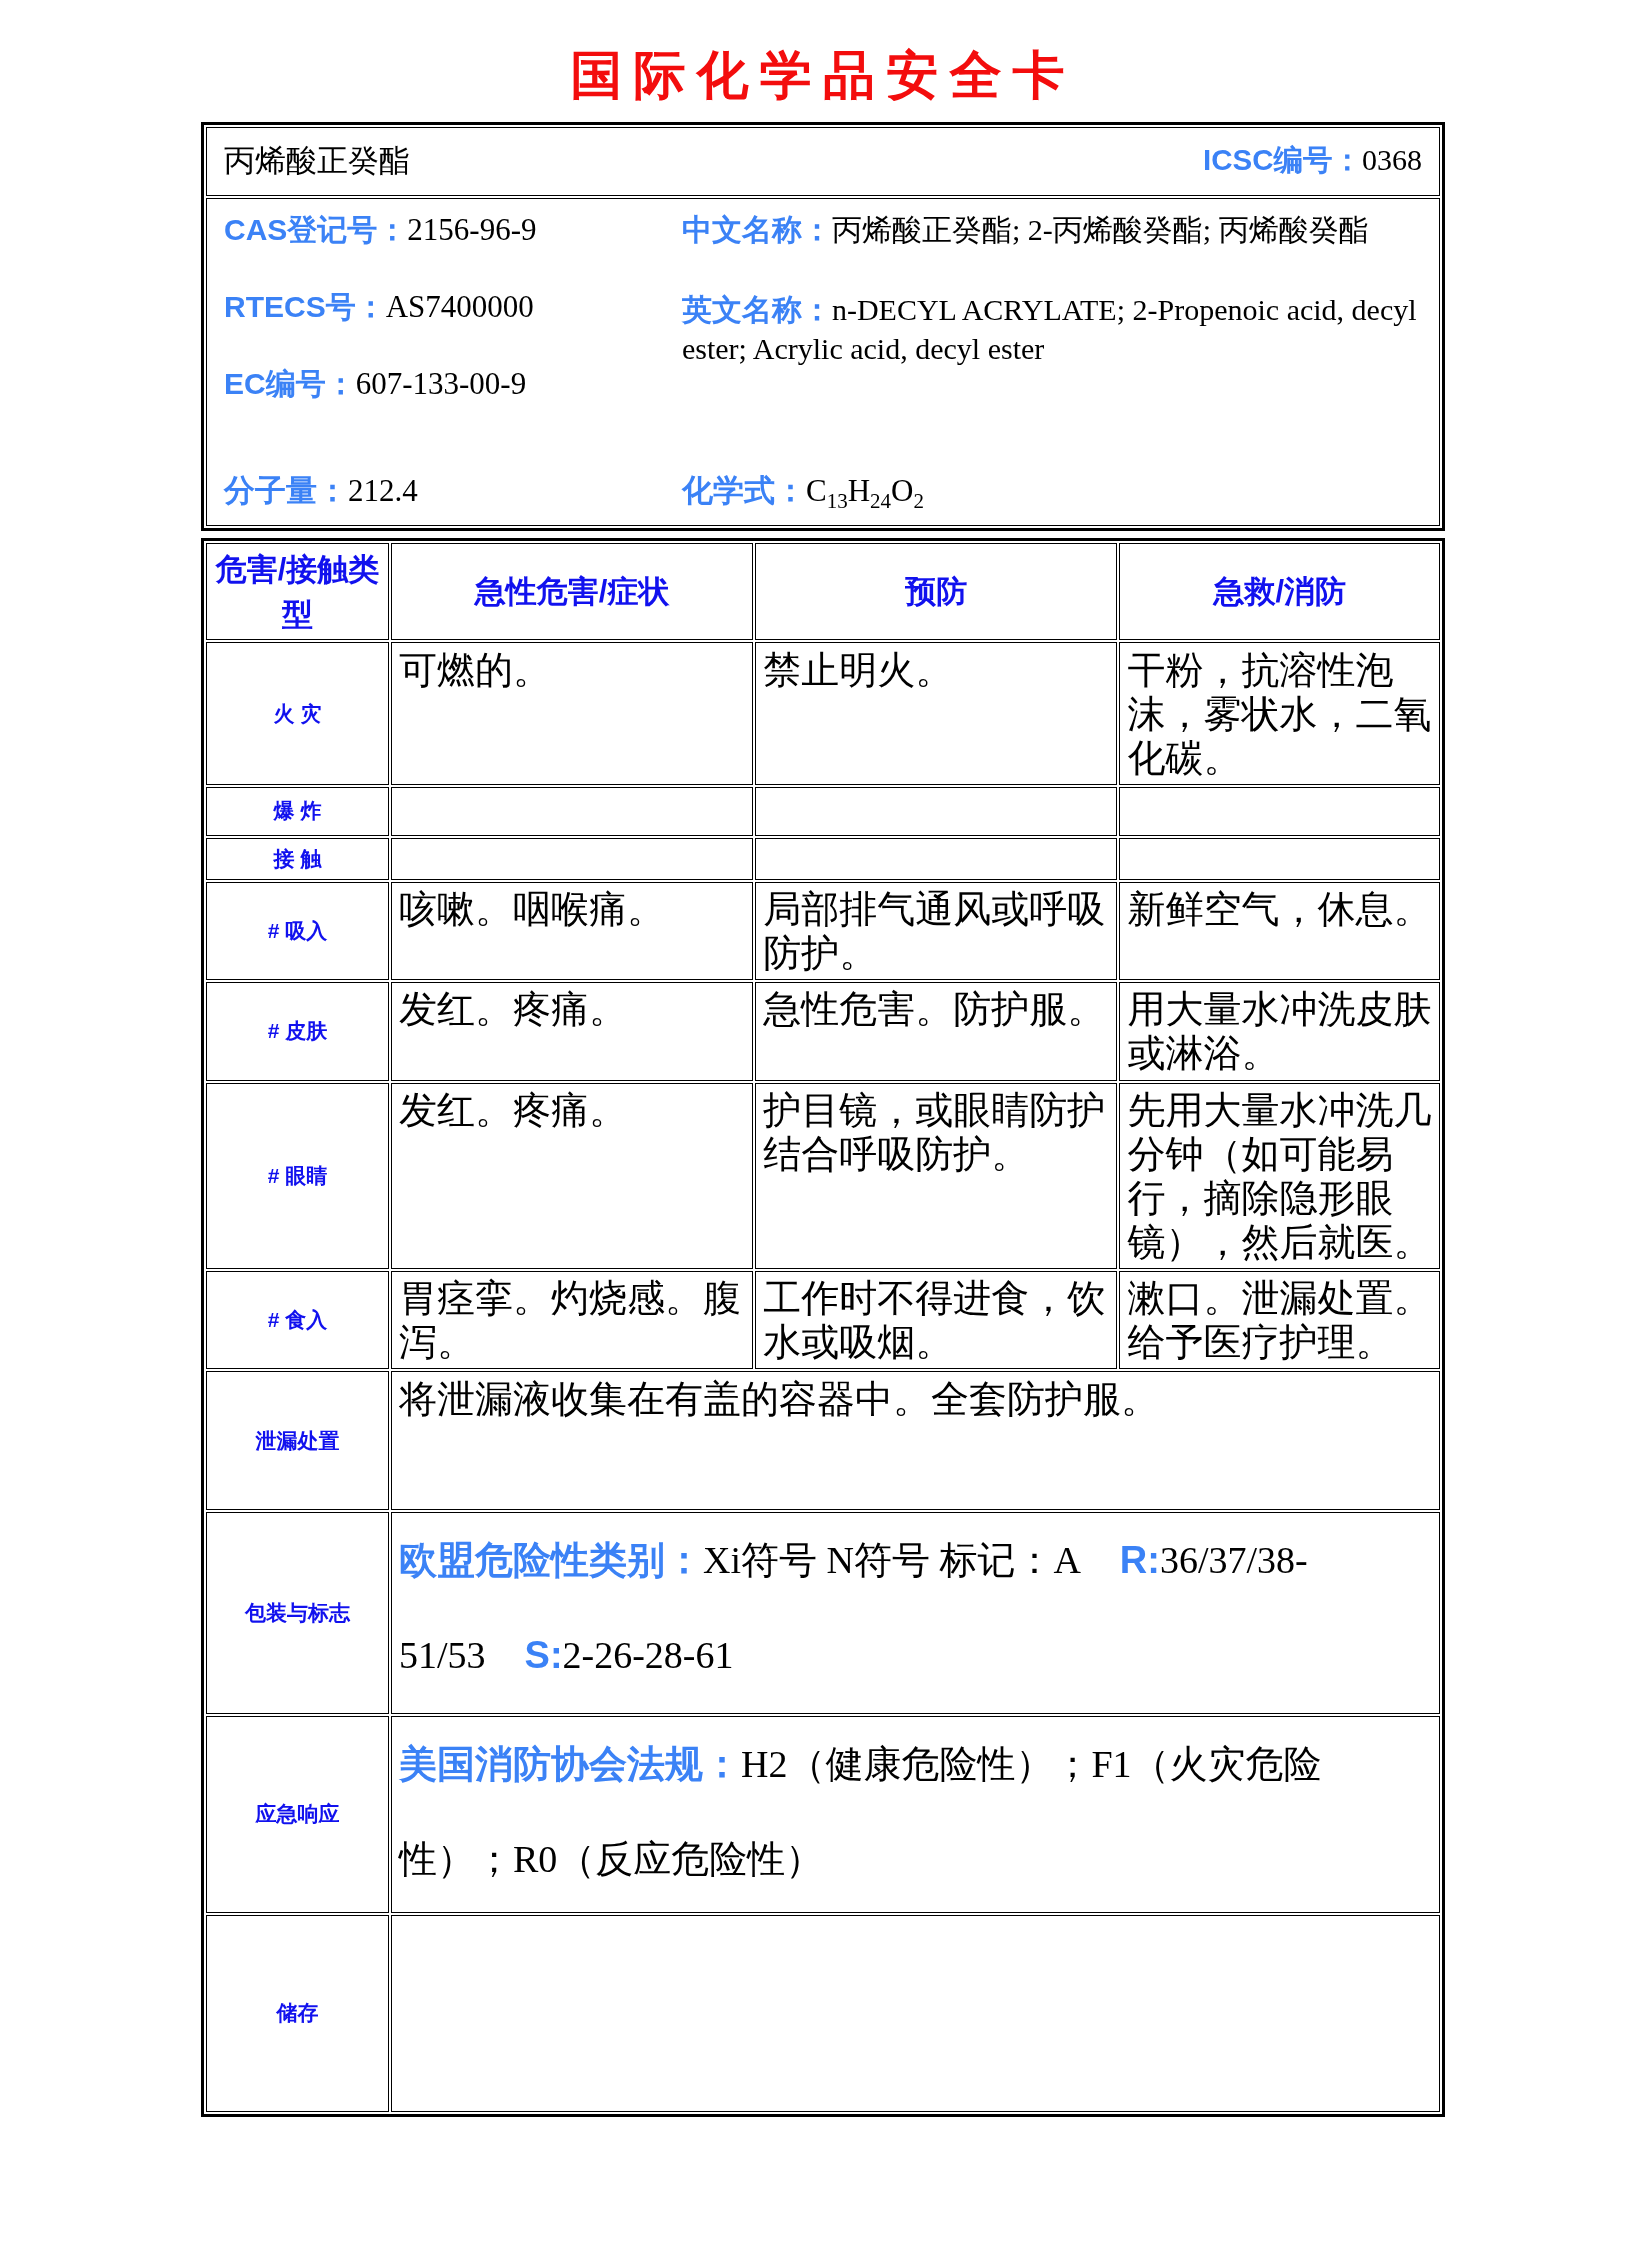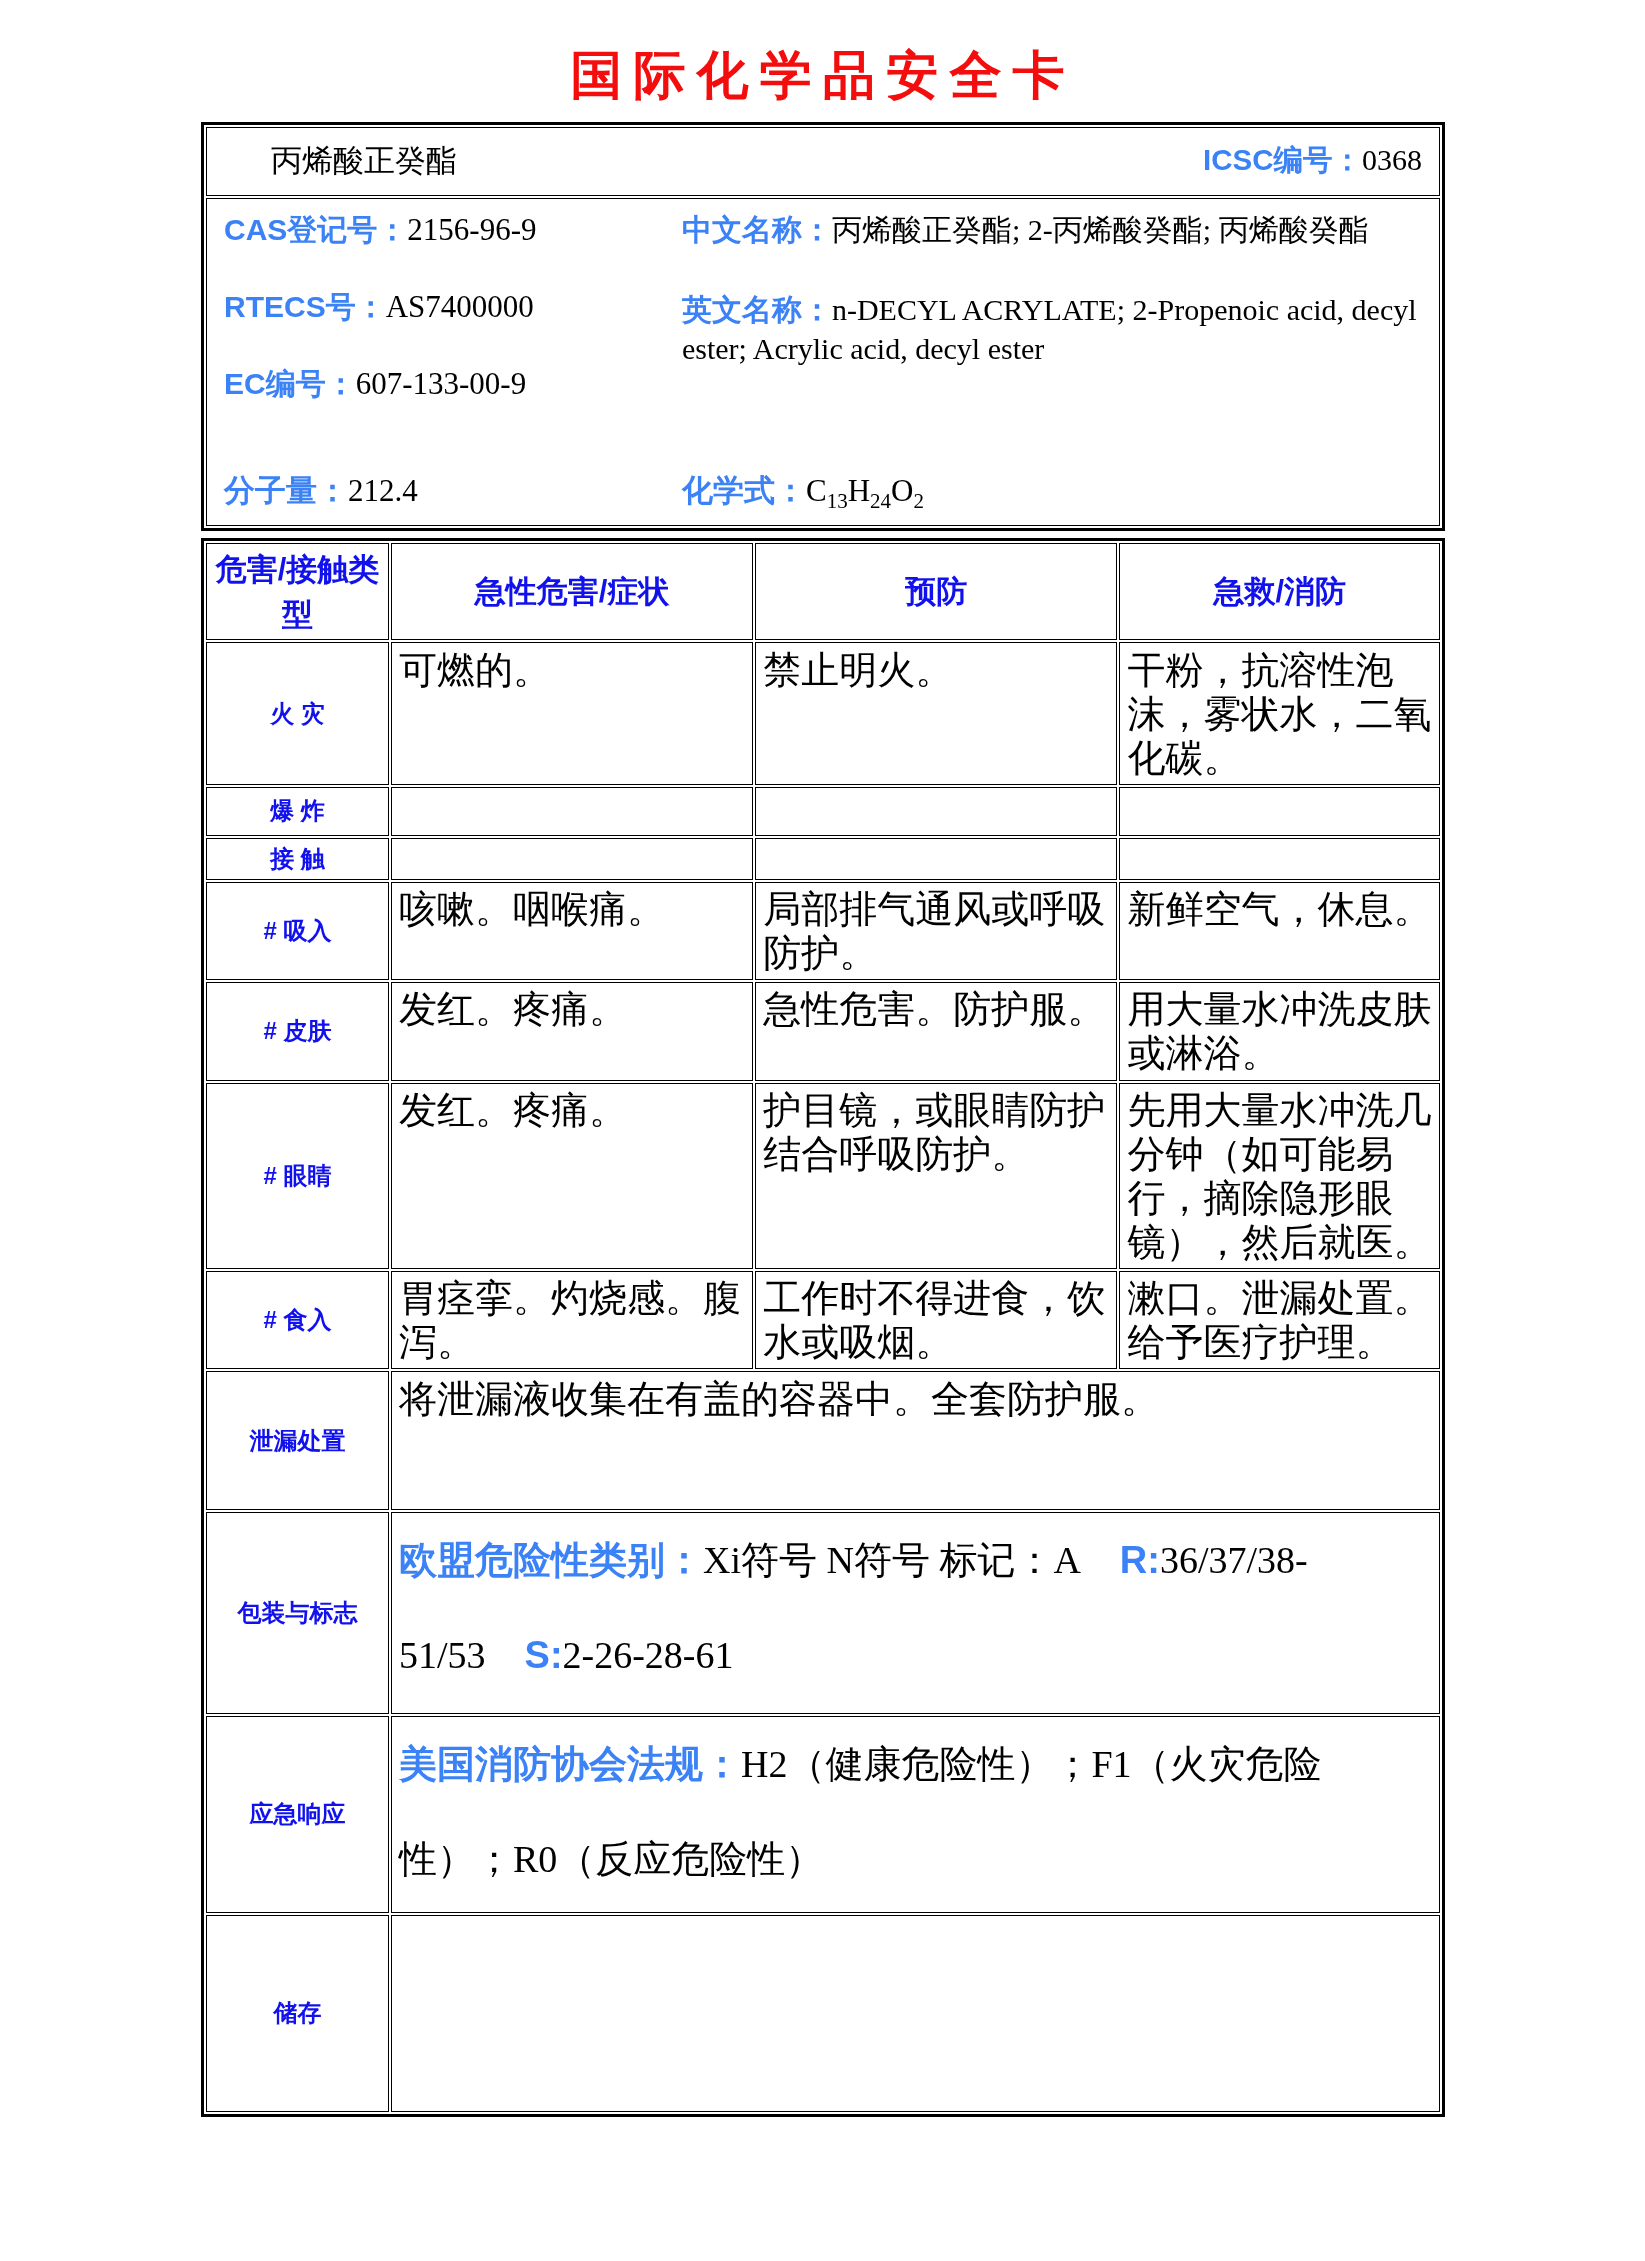--- a/index.html
+++ b/index.html
@@ -20,21 +20,21 @@
     border-collapse:separate;border-spacing:2.1px;
     border:3.5px solid #000;background:#fff;
   }
   table.card td,table.card th{border:1.4px solid #000;background:#fff;overflow:hidden;}
   .blue{
     color:#3b82f6;font-weight:bold;
     font-family:"Liberation Sans","DejaVu Sans",sans-serif;
   }
   
   .header-cell{padding:11.2px 17px;vertical-align:middle;height:44px;}
-  .header-flex{display:flex;justify-content:space-between;align-items:center;margin-left:47px;}
+  .header-flex{display:flex;justify-content:space-between;align-items:center;}
   .chem-name{font-size:31px;}
   .icsc-group{font-size:30px;}
   .icsc-label{font-size:29.5px;}
   .info-cell{padding:11.2px 9.8px 12.6px 17px;vertical-align:top;}
   .info-flex{display:flex;}
   .ids-col{width:38%;flex:0 0 38%;}
   .id-line{font-size:31px;line-height:39px;margin-bottom:38px;white-space:nowrap;}
   .id-line .blue{font-size:30px;}
   .names-col{width:62%;flex:0 0 62%;}
   .name-block{font-size:30px;line-height:39px;}
@@ -45,21 +45,21 @@
   .formula-box{width:62%;flex:0 0 62%;}
   sub{font-size:21px;line-height:0;}
   
   table.grid{margin-top:7px;}
   th.gh{
     font-size:31px;line-height:45px;font-weight:bold;color:#1111ee;
     font-family:"Liberation Sans","DejaVu Sans",sans-serif;
     text-align:center;vertical-align:middle;padding:2.8px;
   }
   td.rowlabel{
-    font-size:24px;font-weight:bold;color:#1111ee;
+    font-size:21px;font-weight:bold;color:#1111ee;
     font-family:"Liberation Sans","DejaVu Sans",sans-serif;
     text-align:center;vertical-align:middle;padding:4px;
   }
   td.content{
     font-size:38px;line-height:44px;vertical-align:top;text-align:left;
     padding:4.2px 7px;
   }
   td.tall-lines{line-height:95px;padding-top:0;margin-top:8px;}
   .gap-left{margin-left:39px;}
 </style>

